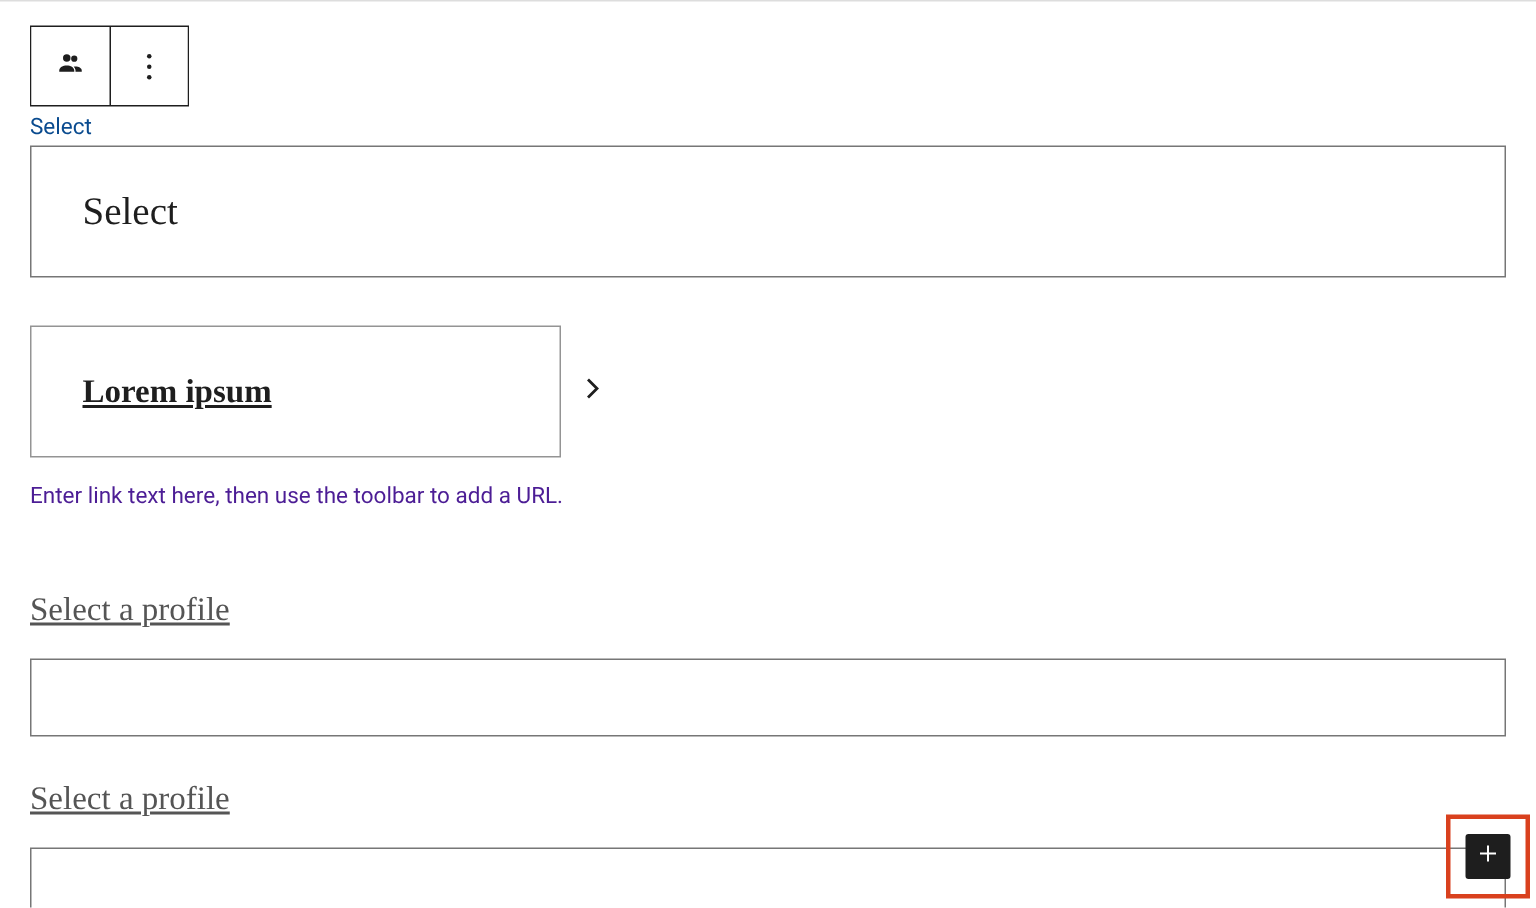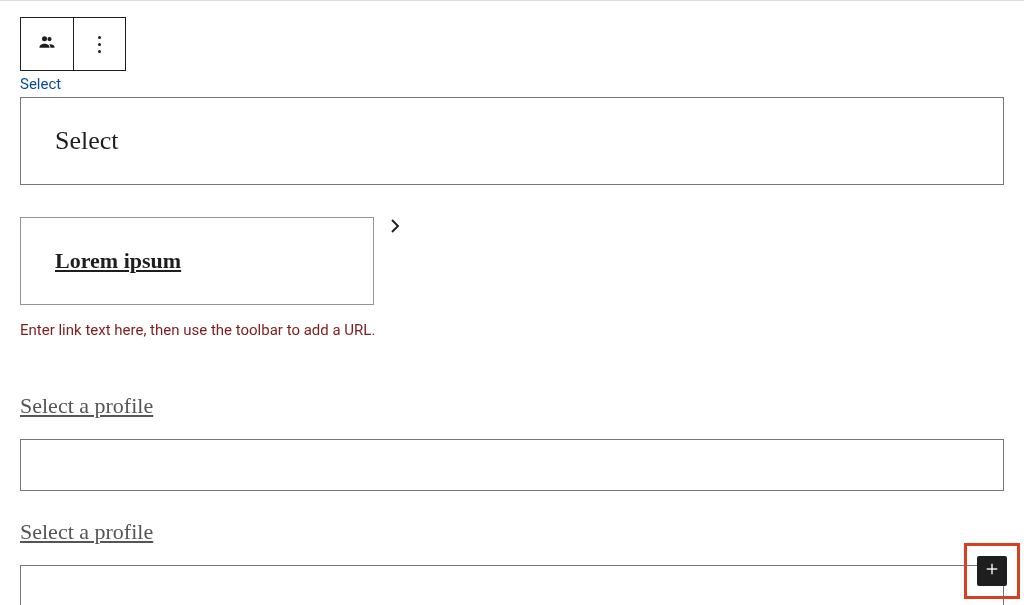--- a/index.html
+++ b/index.html
@@ -39,40 +39,40 @@
     .heading-box {
       border: 1px solid #767676;
       padding: 28px 34px;
       margin-top: 4px;
       font-size: 26px;
       color: #1e1e1e;
       font-family: Georgia, 'Times New Roman', serif;
     }
     .link-row {
       display: flex;
-      align-items: flex-start;
+      align-items: center;
       gap: 12px;
       margin-top: 32px;
     }
     .link-box {
       border: 1px solid #949494;
       padding: 30px 34px;
       width: 354px;
     }
     .link-text {
       font-family: Georgia, 'Times New Roman', serif;
       font-size: 22px;
       font-weight: bold;
       text-decoration: underline;
       color: #1e1e1e;
     }
     .chevron svg { width: 18px; height: 18px; stroke: #1e1e1e; stroke-width: 2.5; fill: none; }
     .hint {
       margin-top: 16px;
-      color: #7f1d1d;
+      color: #4c1d95;
       font-size: 15px;
     }
     .section-label {
       font-family: Georgia, 'Times New Roman', serif;
       font-size: 22px;
       color: #555;
       margin-top: 54px;
       text-decoration: underline;
     }
     .section-label.second { margin-top: 28px; }

